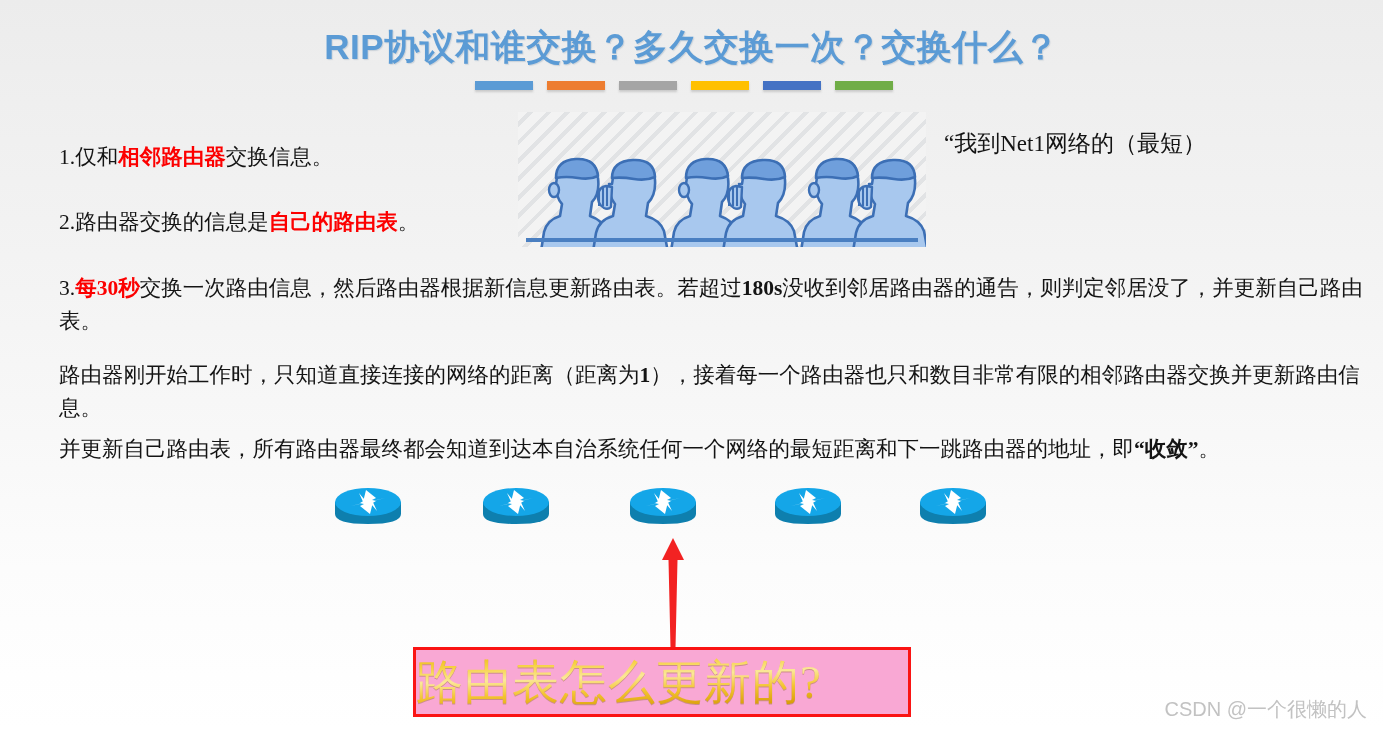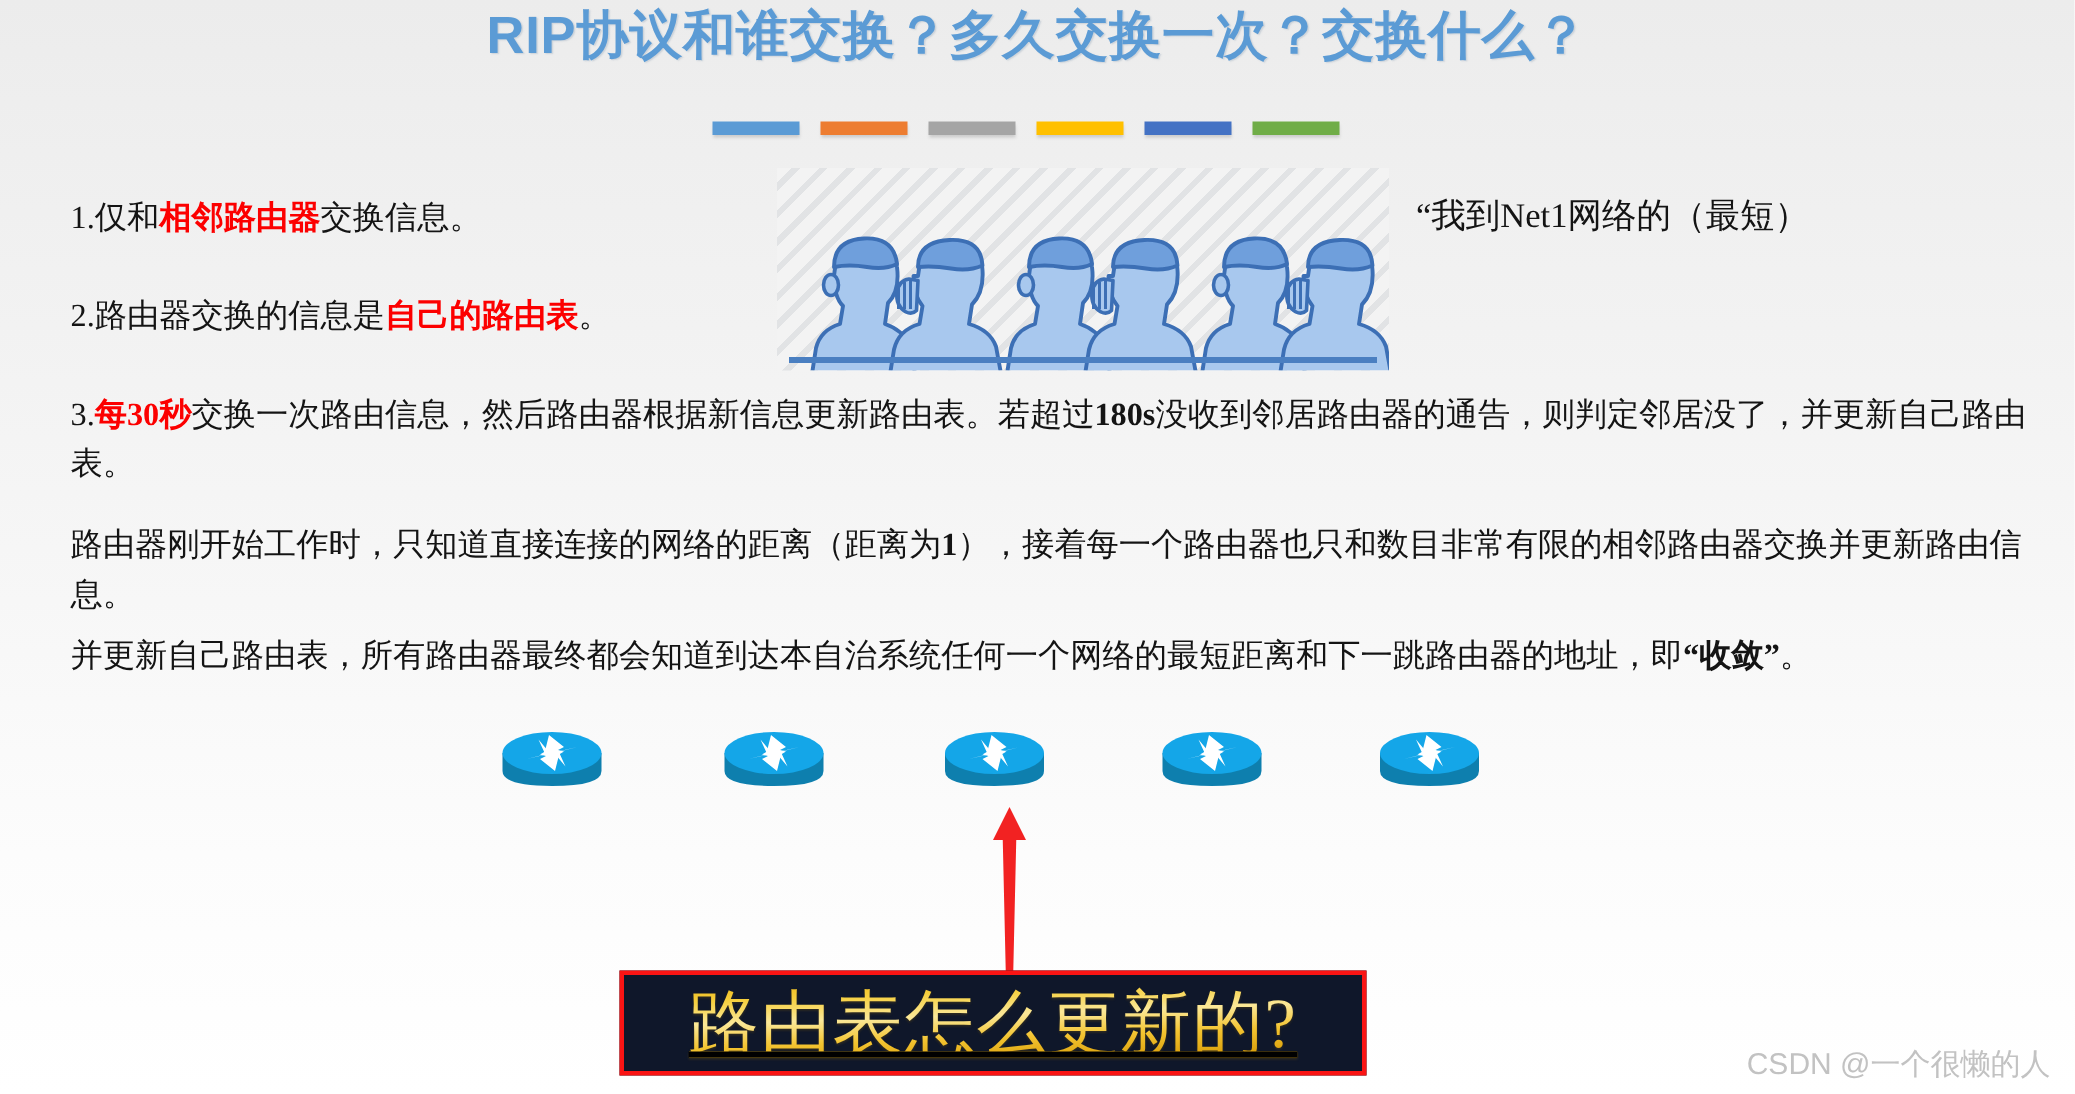--- a/index.html
+++ b/index.html
@@ -18,21 +18,21 @@
   .slide {
     position: absolute;
     inset: 0;
   }
 
   
   .title {
     position: absolute;
     left: 0;
     right: 0;
-    top: 0;
+    top: 24px;
     text-align: center;
     font-family: "Liberation Sans", "DejaVu Sans", sans-serif;
     font-weight: bold;
     font-size: 35px;
     letter-spacing: 0.5px;
     color: #5b9bd5;
     text-shadow: 1px 1px 1px rgba(140,160,180,0.35);
     white-space: nowrap;
   }
 
@@ -54,21 +54,21 @@
   .body-text {
     position: absolute;
     left: 43px;
     top: 128px;
     width: 1310px;
     font-size: 21.5px;
     color: #141414;
     line-height: 1.30;
   }
   .para {
-    margin: 4px;
+    margin: 16px;
   }
   .p1 { position: absolute; left: 0; top: 0; width: 470px; }
   .p2 { position: absolute; left: 0; top: 65px; width: 480px; }
   .p3 { position: absolute; left: 0; top: 128px; width: 1305px; line-height: 1.52; }
   .p4 { position: absolute; left: 0; top: 215px; width: 1305px; line-height: 1.52; }
   .p5 { position: absolute; left: 0; top: 289px; width: 1310px; line-height: 1.52; }
 
   .hl {
     color: #fc0000;
     font-weight: bold;
@@ -131,26 +131,25 @@
   }
 
   
   .qbox {
     position: absolute;
     left: 413px;
     top: 647px;
     width: 498px;
     height: 70px;
     border: 3px solid #fa1414;
-    background: #0f172a;
+    background: #f9a8d4;
     box-sizing: border-box;
     display: flex;
     align-items: center;
-    justify-content: center;
-    text-decoration: underline;
+    justify-content: flex-start;
   }
   .qbox-text {
     font-size: 47px;
     font-family: "Liberation Serif", "DejaVu Serif", serif;
     letter-spacing: 1px;
     white-space: nowrap;
     background: linear-gradient(178deg, #e8ae07 0%, #f6cf3e 22%, #fbe898 42%, #f3c431 62%, #d79b06 86%, #c58b04 100%);
     -webkit-background-clip: text;
     background-clip: text;
     color: transparent;

